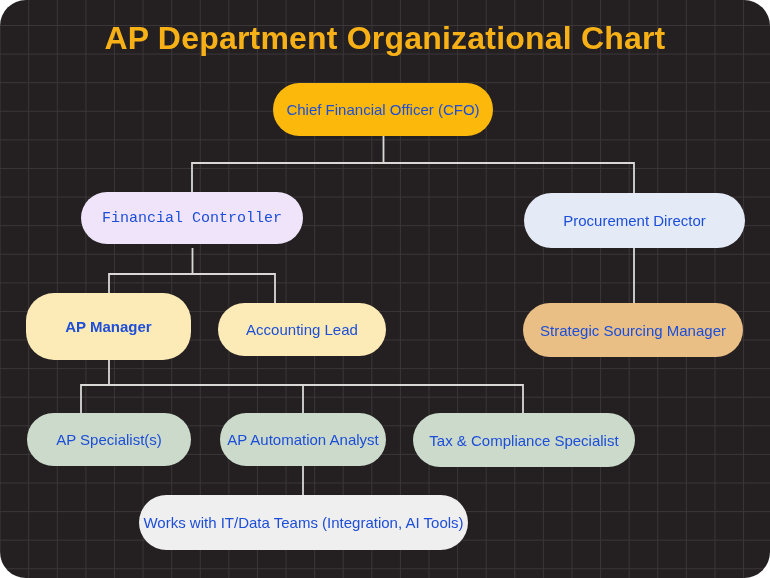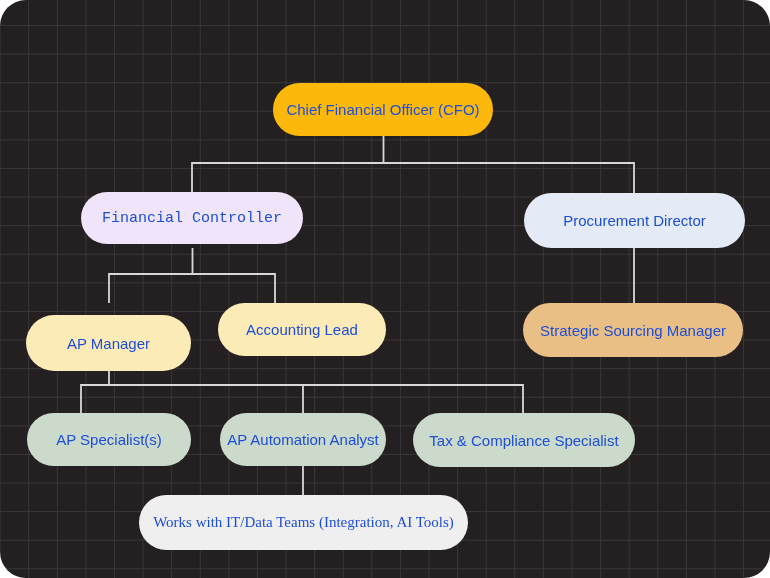--- a/index.html
+++ b/index.html
@@ -50,33 +50,34 @@
     justify-content: center;
     border-radius: 28px;
     font-size: 15px;
     color: #1d4ed8;
     white-space: nowrap;
   }
   
   #n-cfo  { left: 273px; top: 83px;  width: 220px; height: 53px; }
   #n-fc   { left: 81px;  top: 192px; width: 222px; height: 52px; font-family: Liberation Mono, monospace; }
   #n-pd   { left: 524px; top: 193px; width: 221px; height: 55px; }
-  #n-apm  { left: 26px;  top: 315px; width: 165px; height: 56px; }
+  #n-apm  { left: 26px;  top: 293px; width: 165px; height: 67px; font-weight: bold; }
   #n-al   { left: 218px; top: 303px; width: 168px; height: 53px; text-align: center; }
   #n-ssm  { left: 523px; top: 303px; width: 220px; height: 54px; }
   #n-aps  { left: 27px;  top: 413px; width: 164px; height: 53px; }
   #n-aaa  { left: 220px; top: 413px; width: 166px; height: 53px; align-items: center; }
   #n-tcs  { left: 413px; top: 413px; width: 222px; height: 54px; }
-  #n-wit  { left: 139px; top: 495px; width: 329px; height: 55px; font-family: Liberation Serif, serif; }
+  #n-wit  { left: 139px; top: 495px; width: 329px; height: 55px; }
 </style>
 </head>
 <body>
 
 <div class="canvas">
 
+  <h1 class="title">AP Department Organizational Chart</h1>
 
   <svg class="connectors" width="770" height="578" viewBox="0 0 770 578">
     <g style="stroke: rgb(217, 216, 215);">
       <path d="M383.5 136 L383.5 163 M192 192 L192 163 L634 163 L634 193"></path>
       <path d="M192.5 248 L192.5 274 M109 303 L109 274 L275 274 L275 303"></path>
       <path d="M634 248 L634 303"></path>
       <path d="M109 356 L109 385 M81 413 L81 385 L523 385 L523 413 M303 385 L303 413"></path>
       <path d="M303 466 L303 495"></path>
     </g>
   </svg>

